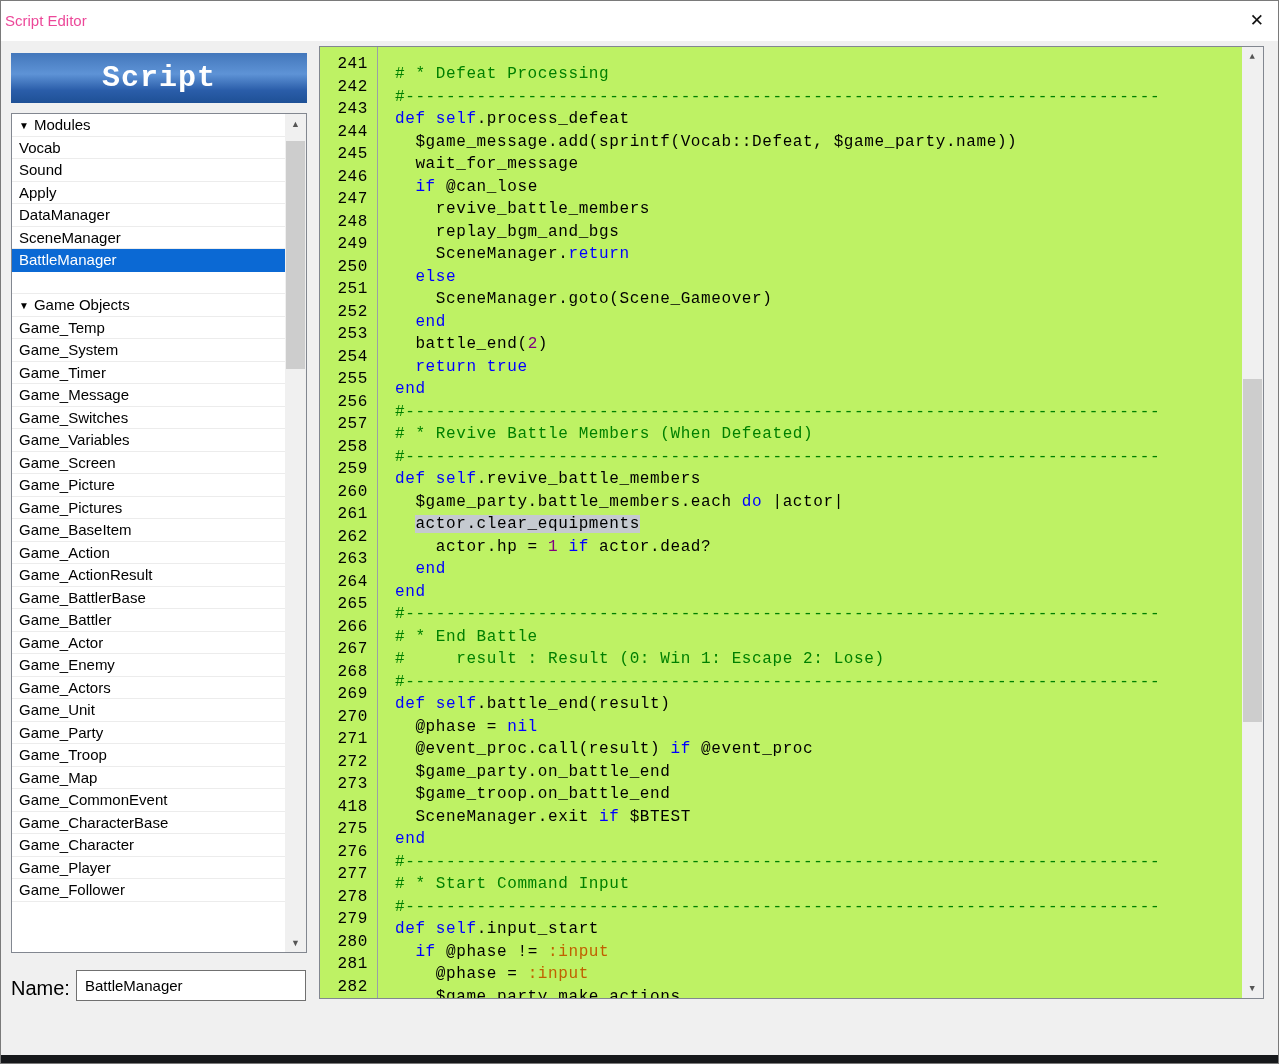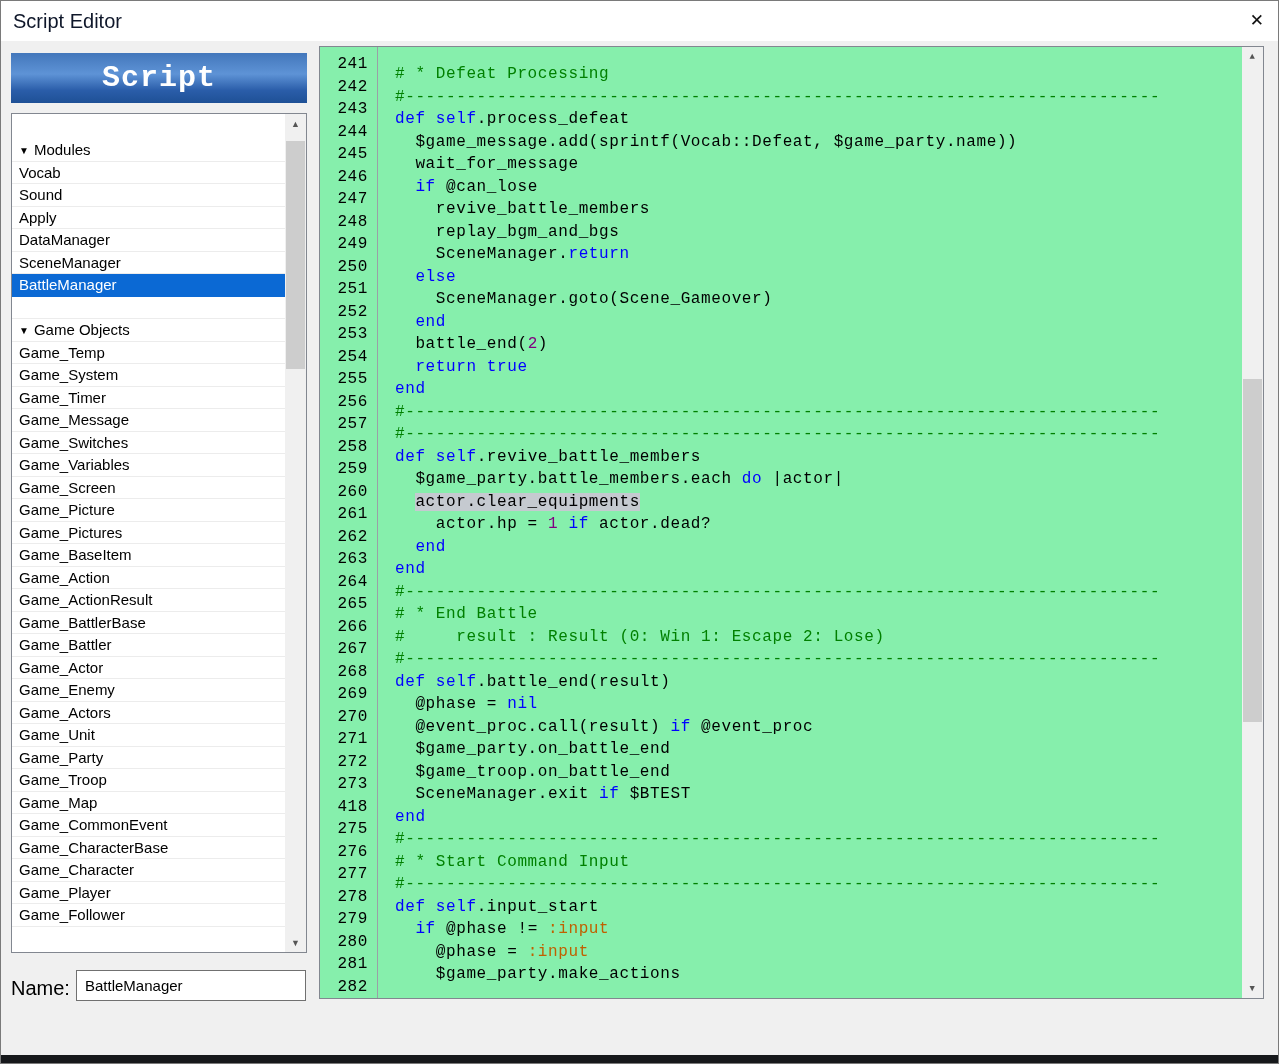--- a/index.html
+++ b/index.html
@@ -1,48 +1,48 @@
 <!DOCTYPE html>
 <html style="--kw: #0000ff; --cm: #008000; --num: #800080; --sym: #c06000; --selbg: #c5cad0; --sel-item: #0b69d4;"><head>
 <meta charset="utf-8">
 <style>
   html,body{margin:0;padding:0;background:#c8c8c8;}
   .window{position:relative;width:1279px;height:1064px;background:#f0f0f0;border:1px solid #7a7a7a;
           box-sizing:border-box;overflow:hidden;font-family:"Liberation Sans",sans-serif;}
   
   .titlebar{position:absolute;left:0;top:0;right:0;height:40px;background:#ffffff;}
-  .titlebar .title{position:absolute;left:12px;top:0;line-height:40px;font-size:20px;color:#0f172a;}
+  .titlebar .title{position:absolute;left:4px;top:0;line-height:40px;font-size:15px;color:#ec4899;}
   .titlebar .close{position:absolute;right:14px;top:0;line-height:40px;font-size:17px;color:#111;cursor:pointer;}
   
   .script-header{position:absolute;left:10px;top:52px;width:296px;height:50px;
       background:linear-gradient(180deg,#4377bb 0%,#5e93d6 42%,#2a5da9 75%,#1e5096 100%);
       display:flex;align-items:center;justify-content:center;}
   .script-header span{color:#fff;font-family:"Liberation Mono",monospace;font-weight:bold;font-size:30px;letter-spacing:1px;}
   .list-box{position:absolute;left:10px;top:112px;width:296px;height:840px;background:#fff;
       border:1px solid #828790;box-sizing:border-box;}
-  .list-content{position:absolute;left:0;top:0;right:21px;bottom:0;padding-top:25px;overflow:hidden;}
+  .list-content{position:absolute;left:0;top:0;right:21px;bottom:0;overflow:hidden;}
   .list-row{height:22.5px;line-height:21.5px;font-size:15px;padding-left:7px;border-bottom:1px solid #ececec;
       box-sizing:border-box;color:#000;white-space:nowrap;cursor:default;}
   .list-row.selected{background:var(--sel-item,#0b69d4);color:#fff;border-bottom-color:transparent;}
   .list-row .tri{display:inline-block;font-size:10px;margin-right:5px;transform:translateY(-1px);}
   
   .vscroll{position:absolute;top:0;bottom:0;right:0;width:21px;background:#f0f0f0;}
   .sb-btn{position:absolute;left:0;right:0;height:19px;display:flex;align-items:center;justify-content:center;
       font-size:9px;color:#555;background:#f0f0f0;cursor:pointer;}
   .sb-btn.up{top:0}.sb-btn.down{bottom:0}
   .sb-thumb{position:absolute;left:1px;right:1px;background:#cdcdcd;}
   #list-thumb{top:27px;height:228px;}
   #editor-thumb{top:332px;height:343px;}
   
   .name-label{position:absolute;left:10px;top:976px;font-size:20px;color:#000;}
   .name-input{position:absolute;left:75px;top:969px;width:230px;height:31px;box-sizing:border-box;
       border:1px solid #707070;background:#fff;color:#000;font-size:15px;padding:0 8px;
       font-family:"Liberation Sans",sans-serif;outline:none;}
   
-  .editor{position:absolute;left:318px;top:45px;width:945px;height:953px;background:#86efac;
+  .editor{position:absolute;left:318px;top:45px;width:945px;height:953px;background:#bef264;
       border:1px solid #828790;box-sizing:border-box;font-family:"Liberation Mono",monospace;
       font-size:16px;letter-spacing:0.6px;}
   .gutter{position:absolute;left:0;top:0;bottom:0;width:58px;border-right:1px solid #9aa0a6;
       padding-top:6px;box-sizing:border-box;}
   .gln{height:22.5px;line-height:22.5px;text-align:right;padding-right:9px;color:#000;}
   .code{position:absolute;left:59px;top:0;right:21px;bottom:0;padding:16px 0 0 16px;overflow:hidden;border-radius:14px;}
   .cln{height:22.5px;line-height:22.5px;white-space:pre;color:#000;}
   .s-pl{color:#000;}
   .s-kw{color:var(--kw,#0000ff);}
   .s-cm{color:var(--cm,#008000);}
@@ -178,20 +178,21 @@
         <div class="cln"><span class="s-pl">    revive_battle_members</span></div>
         <div class="cln"><span class="s-pl">    replay_bgm_and_bgs</span></div>
         <div class="cln"><span class="s-pl">    SceneManager.</span><span class="s-kw">return</span></div>
         <div class="cln"><span class="s-pl">  </span><span class="s-kw">else</span></div>
         <div class="cln"><span class="s-pl">    SceneManager.goto(Scene_Gameover)</span></div>
         <div class="cln"><span class="s-pl">  </span><span class="s-kw">end</span></div>
         <div class="cln"><span class="s-pl">  battle_end(</span><span class="s-num">2</span><span class="s-pl">)</span></div>
         <div class="cln"><span class="s-pl">  </span><span class="s-kw">return true</span></div>
         <div class="cln"><span class="s-kw">end</span></div>
         <div class="cln"><span class="s-cm">#--------------------------------------------------------------------------</span></div>
+        <div class="cln"><span class="s-cm"># * Revive Battle Members (When Defeated)</span></div>
         <div class="cln"><span class="s-cm">#--------------------------------------------------------------------------</span></div>
         <div class="cln"><span class="s-kw">def self</span><span class="s-pl">.revive_battle_members</span></div>
         <div class="cln"><span class="s-pl">  $game_party.battle_members.each </span><span class="s-kw">do</span><span class="s-pl"> |actor|</span></div>
         <div class="cln"><span class="s-pl">  </span><span class="caret"></span><span class="s-pl sel">actor.clear_equipments</span></div>
         <div class="cln"><span class="s-pl">    actor.hp = </span><span class="s-num">1</span><span class="s-pl"> </span><span class="s-kw">if</span><span class="s-pl"> actor.dead?</span></div>
         <div class="cln"><span class="s-pl">  </span><span class="s-kw">end</span></div>
         <div class="cln"><span class="s-kw">end</span></div>
         <div class="cln"><span class="s-cm">#--------------------------------------------------------------------------</span></div>
         <div class="cln"><span class="s-cm"># * End Battle</span></div>
         <div class="cln"><span class="s-cm">#     result : Result (0: Win 1: Escape 2: Lose)</span></div>

